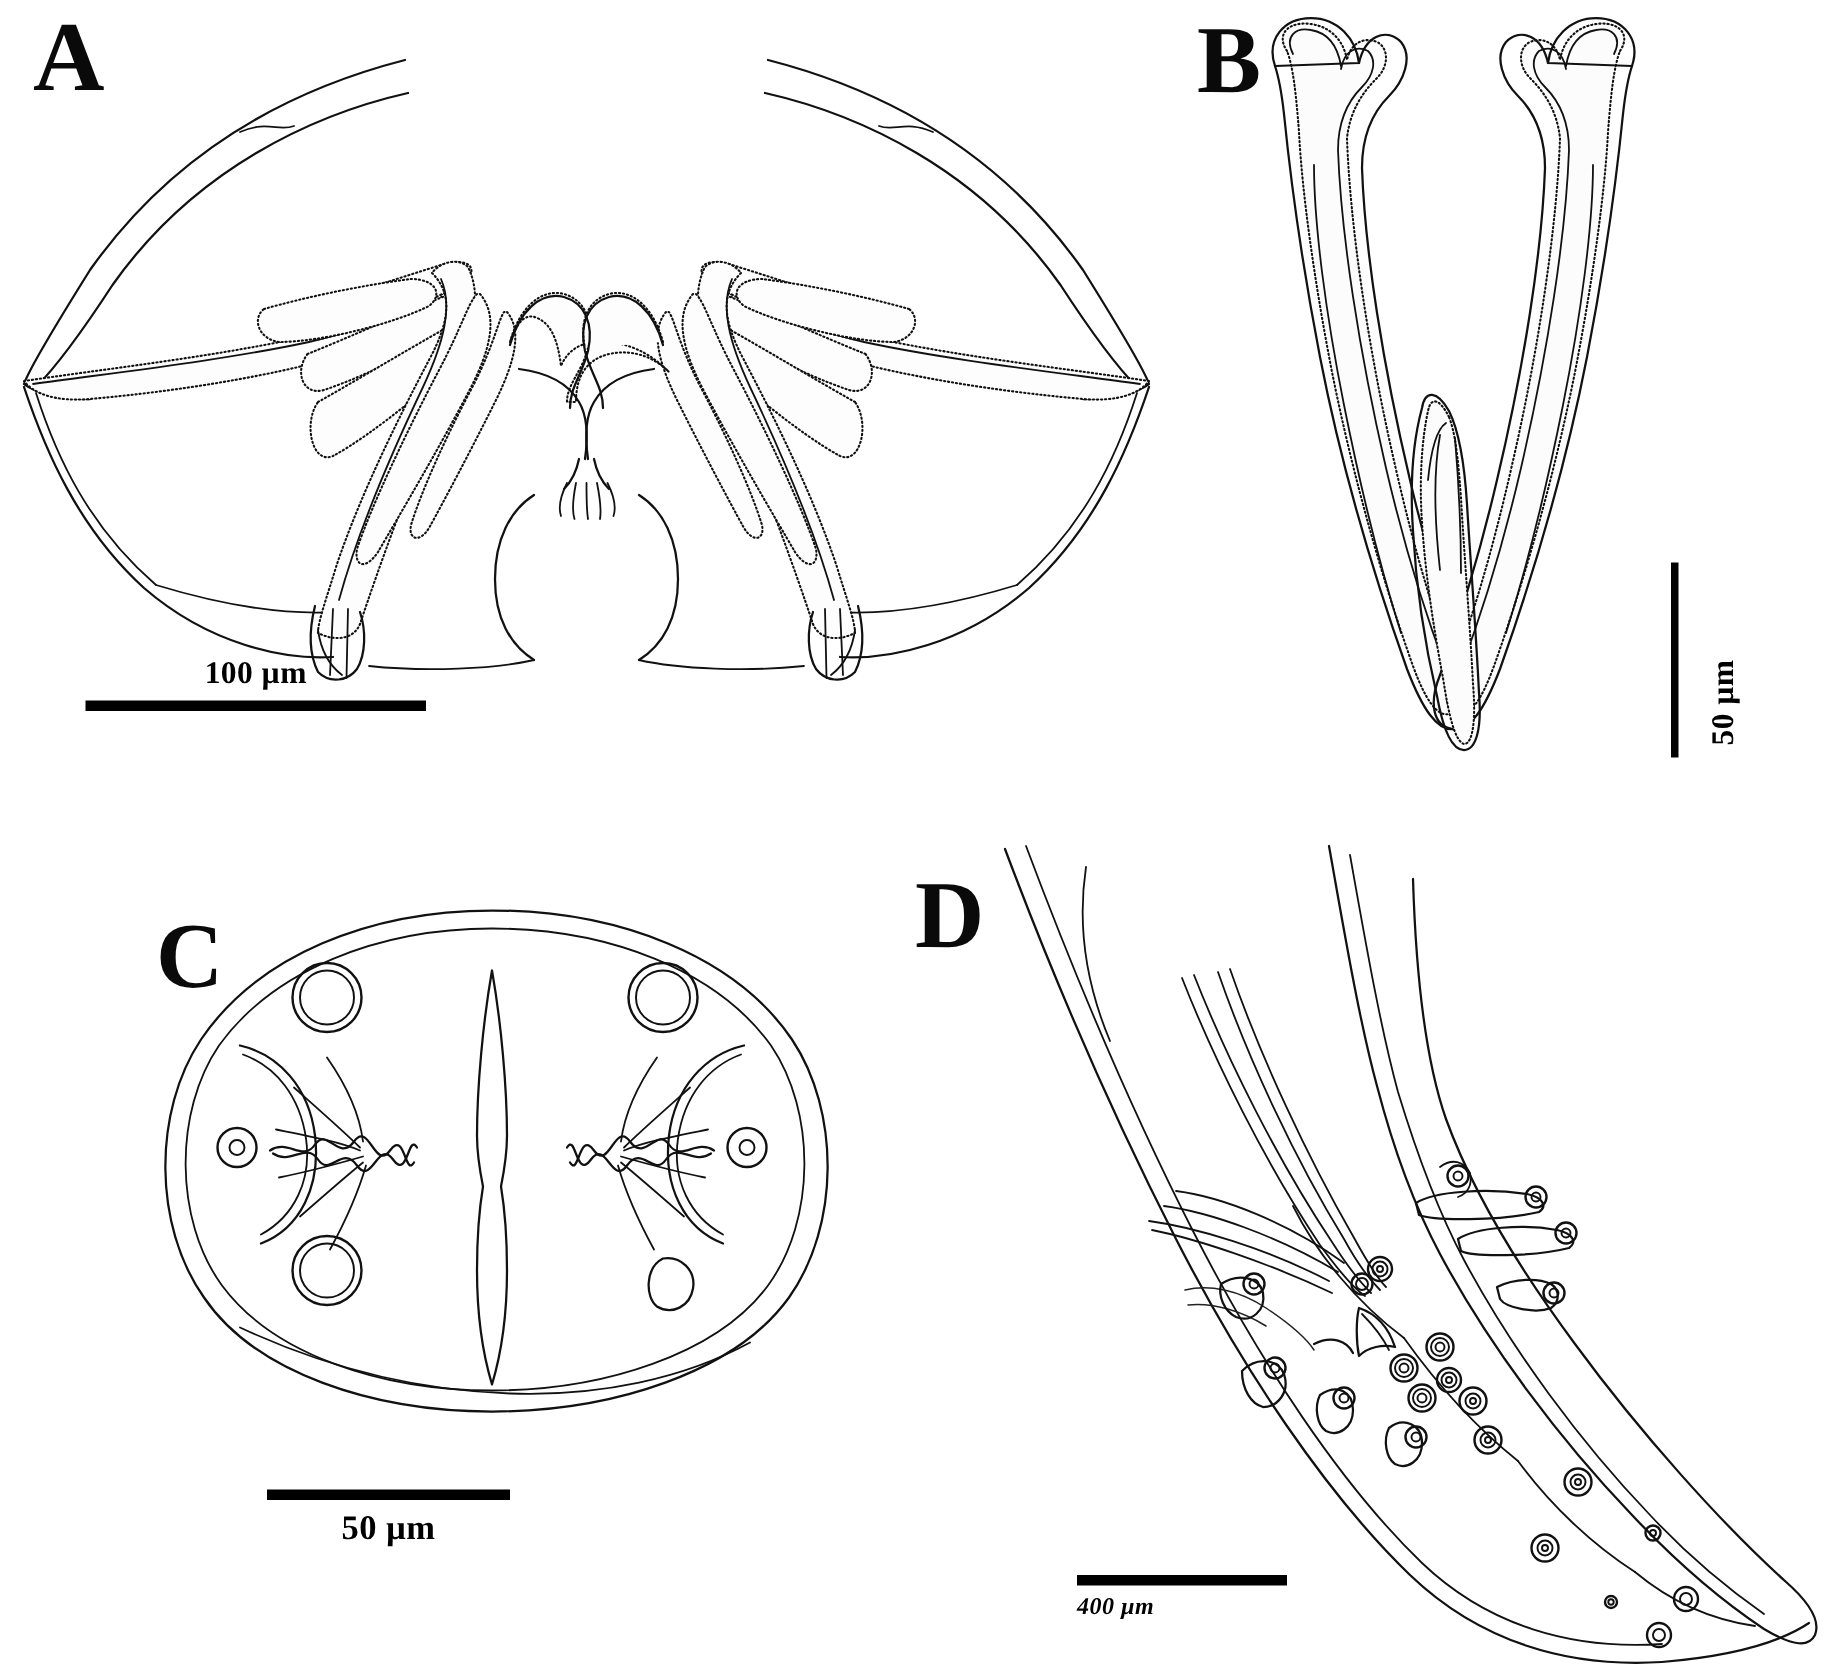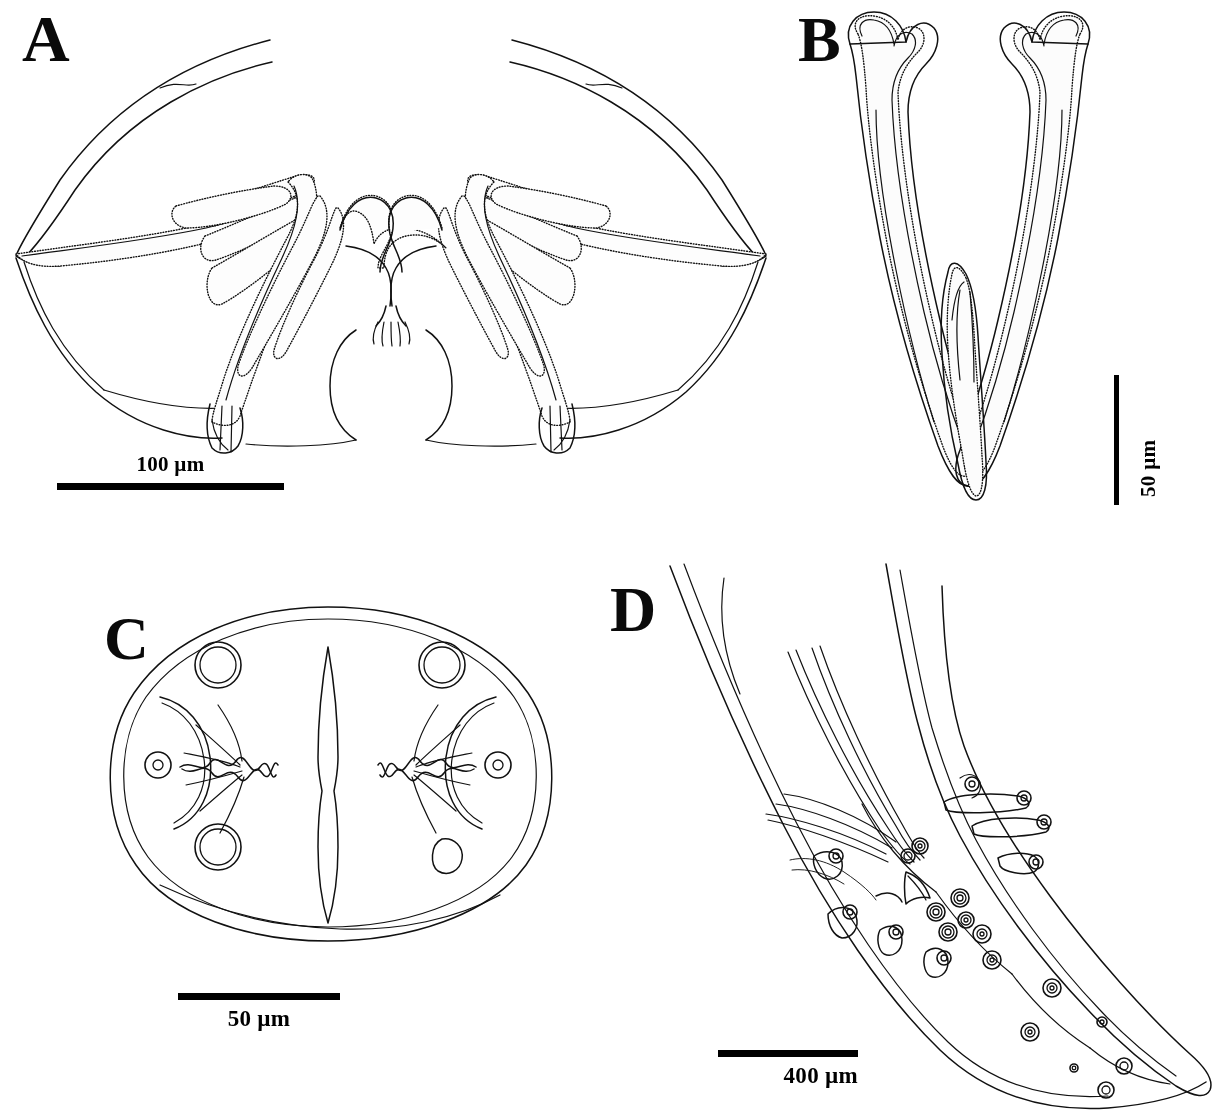--- a/index.html
+++ b/index.html
@@ -115,21 +115,21 @@
       </g>
 
       <g>
         <path class="ln" d="M356,330 C340,340 330,360 330,386 C330,412 340,430 356,440"></path>
         <path class="ln" d="M426,330 C442,340 452,360 452,386 C452,412 442,430 426,440"></path>
         <path class="ln-thin" d="M356,440 C330,446 284,448 246,444"></path>
         <path class="ln-thin" d="M426,440 C452,446 498,448 536,444"></path>
       </g>
     </svg>
 
-    <div class="scalebar-wrap" style="left:57px;top:452px;width:227px;">
+    <div class="scalebar-wrap" style="left:57px;top:436px;width:227px;">
       <div class="scalebar-label" style="text-align:center;margin-bottom:6px;">100 µm</div>
       <div class="scalebar-bar horiz"></div>
     </div>
   </div>
 
   <div class="panel" style="left:780px;top:0;width:448px;height:540px;">
 
     <div class="panel-letter" style="left:18px;top:8px;font-size:64px;">B</div>
 
     <svg width="448" height="540" viewBox="0 0 448 540">
@@ -401,17 +401,17 @@
           </g>
         <g>
             <circle class="ring" cx="506" cy="530" r="8"></circle>
             <circle class="ring-in" cx="506" cy="530" r="4"></circle>
           </g>
       </g>
     </svg>
 
     <div class="scalebar-wrap" style="left:118px;top:490px;width:140px;">
       <div class="scalebar-bar horiz"></div>
-      <div class="scalebar-label" style="text-align:right;margin-top:6px;font-size:23px;">400 µm</div>
+      <div class="scalebar-label" style="text-align:left;margin-top:6px;font-size:16px;font-style:italic;">400 µm</div>
     </div>
   </div>
 
 </div>
 
 </body></html>

